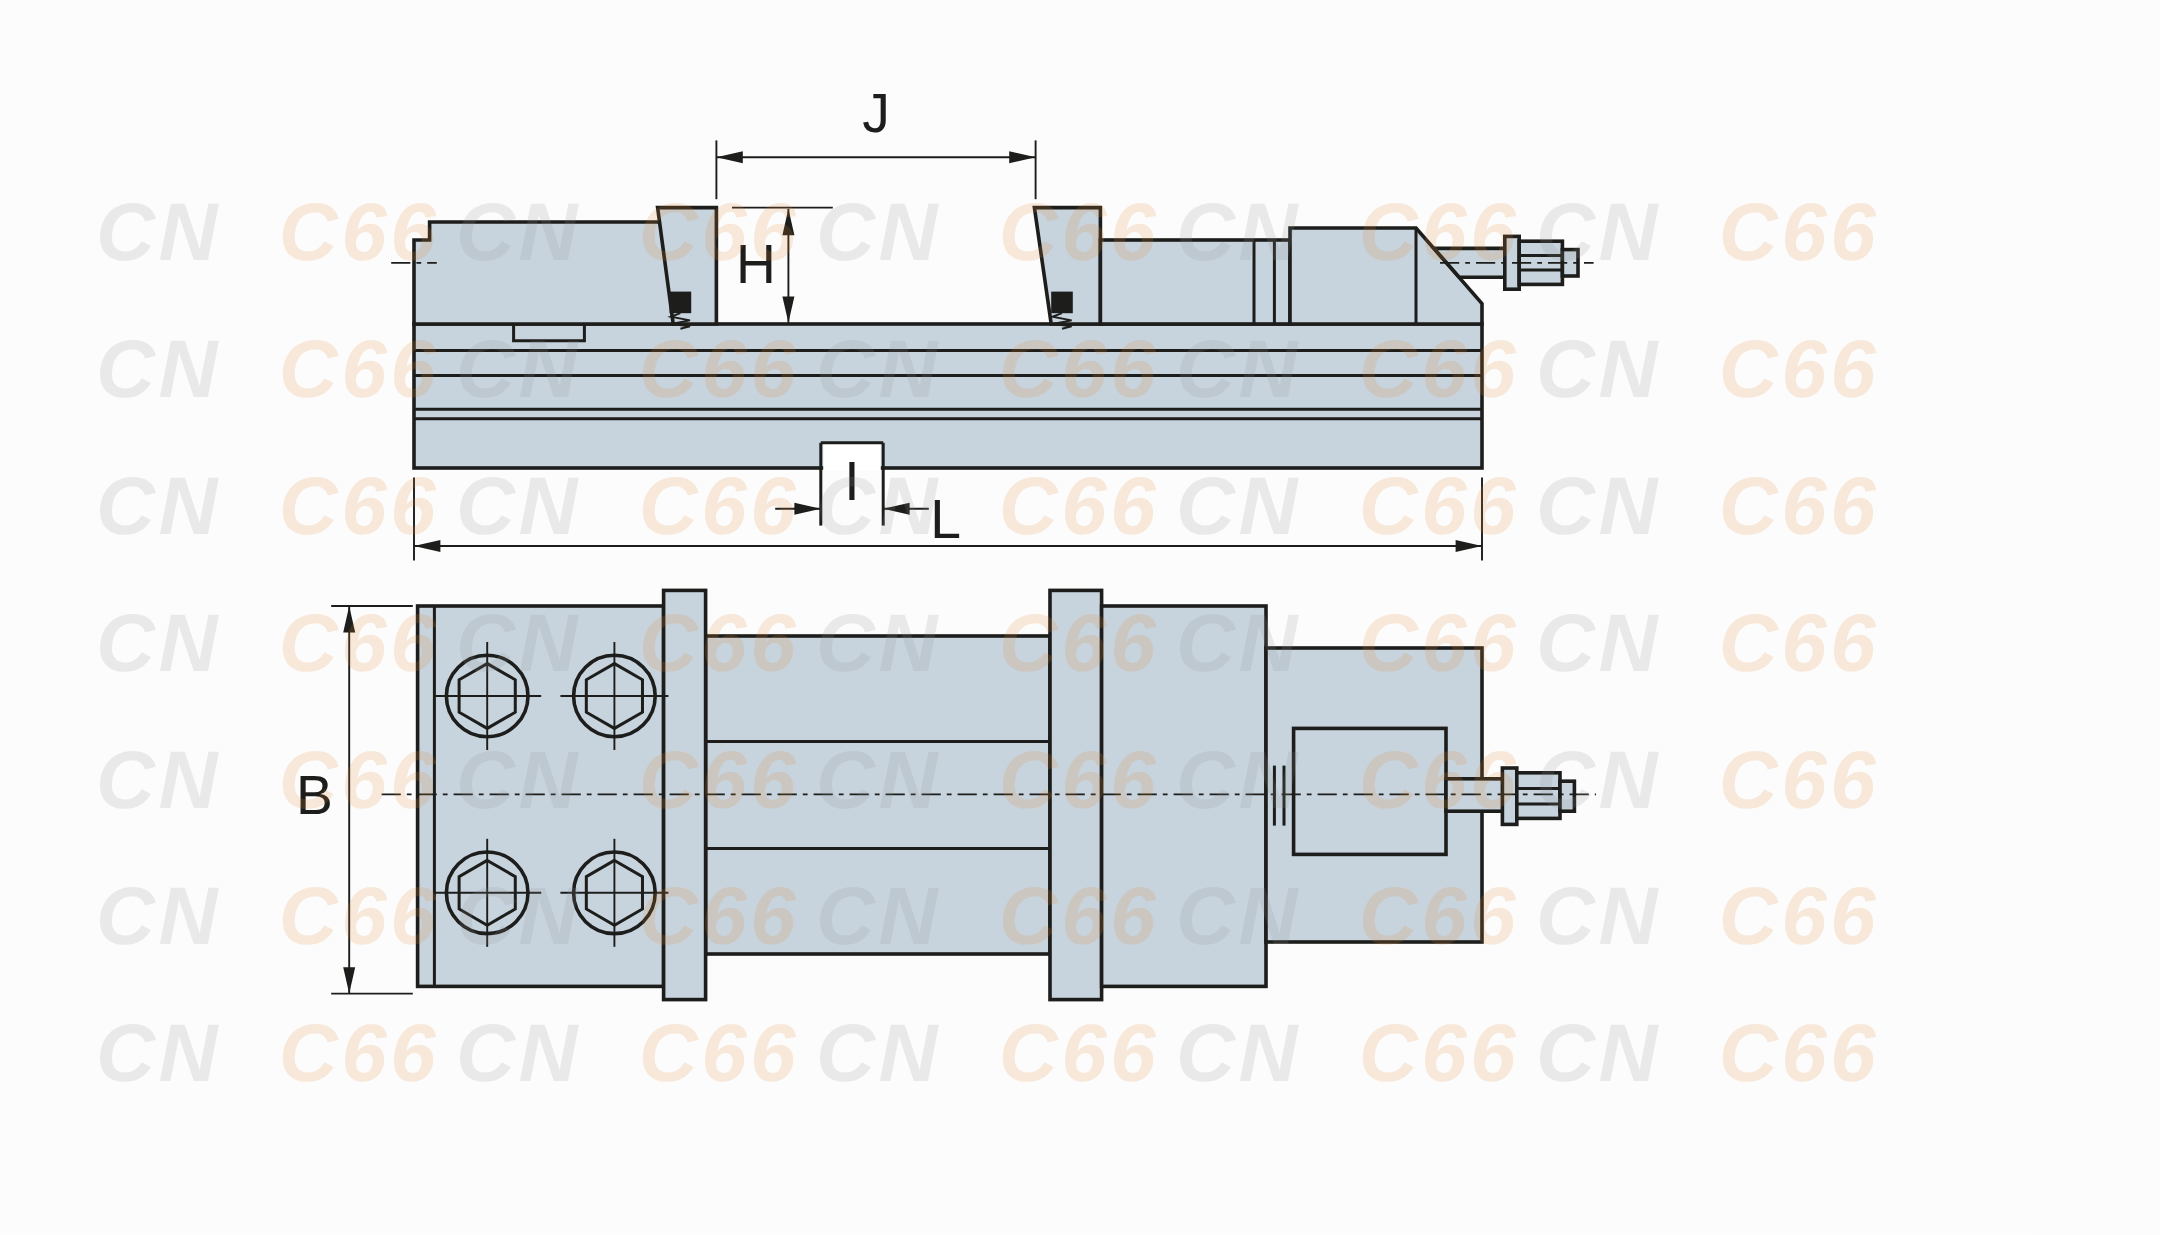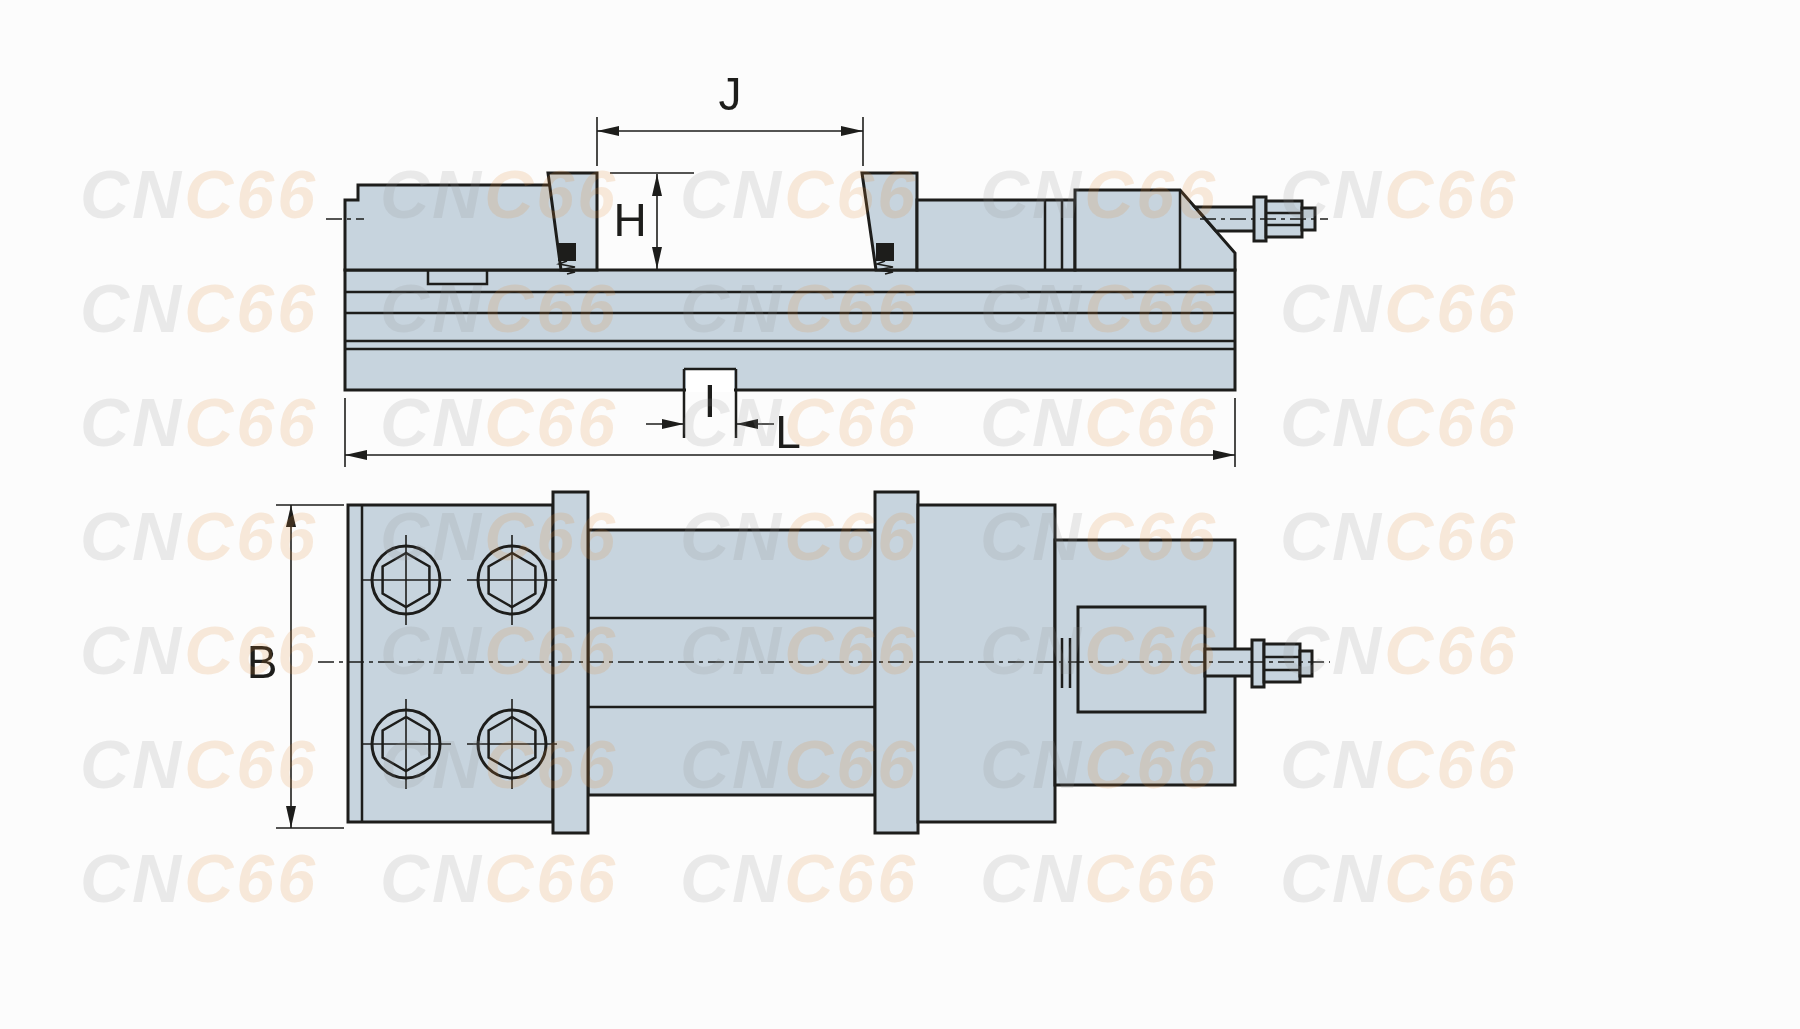--- a/index.html
+++ b/index.html
@@ -9,21 +9,21 @@
     font-family:"Liberation Sans",sans-serif;
   }
   .stage svg{position:absolute;left:0;top:0;z-index:1;}
   .wm-layer{position:absolute;left:0;top:0;width:100%;height:100%;z-index:2;pointer-events:none;}
   .wm{
     position:absolute;font-style:italic;font-weight:bold;font-size:68px;
     letter-spacing:3px;white-space:nowrap;opacity:0.17;line-height:1;
     font-family:"Liberation Sans",sans-serif;
   }
   .wm .g{color:var(--watermark-gray,#909090);}
-  .wm .o{color:var(--watermark-orange,#e08a35);}
+  .wm .o{color:var(--watermark-orange,#e08a35);margin-left:48px;}
 
   
   .f{fill:var(--body-fill,#c7d4de);stroke:var(--line,#1d1d1b);stroke-width:3;stroke-linejoin:miter;}
   .ln{stroke:var(--line,#1d1d1b);stroke-width:2.5;fill:none;}
   .ln3{stroke:var(--line,#1d1d1b);stroke-width:3;fill:none;}
   .thin{stroke:var(--line,#1d1d1b);stroke-width:1.6;fill:none;}
   .cl{stroke:var(--line,#1d1d1b);stroke-width:1.4;fill:none;stroke-dasharray:16 5 4 5;}
   .dk{fill:var(--line,#1d1d1b);stroke:none;}
   .white{fill:#ffffff;stroke:none;}
   .dim-text{font-family:"Liberation Sans",sans-serif;font-size:46px;fill:var(--line,#1d1d1b);}

